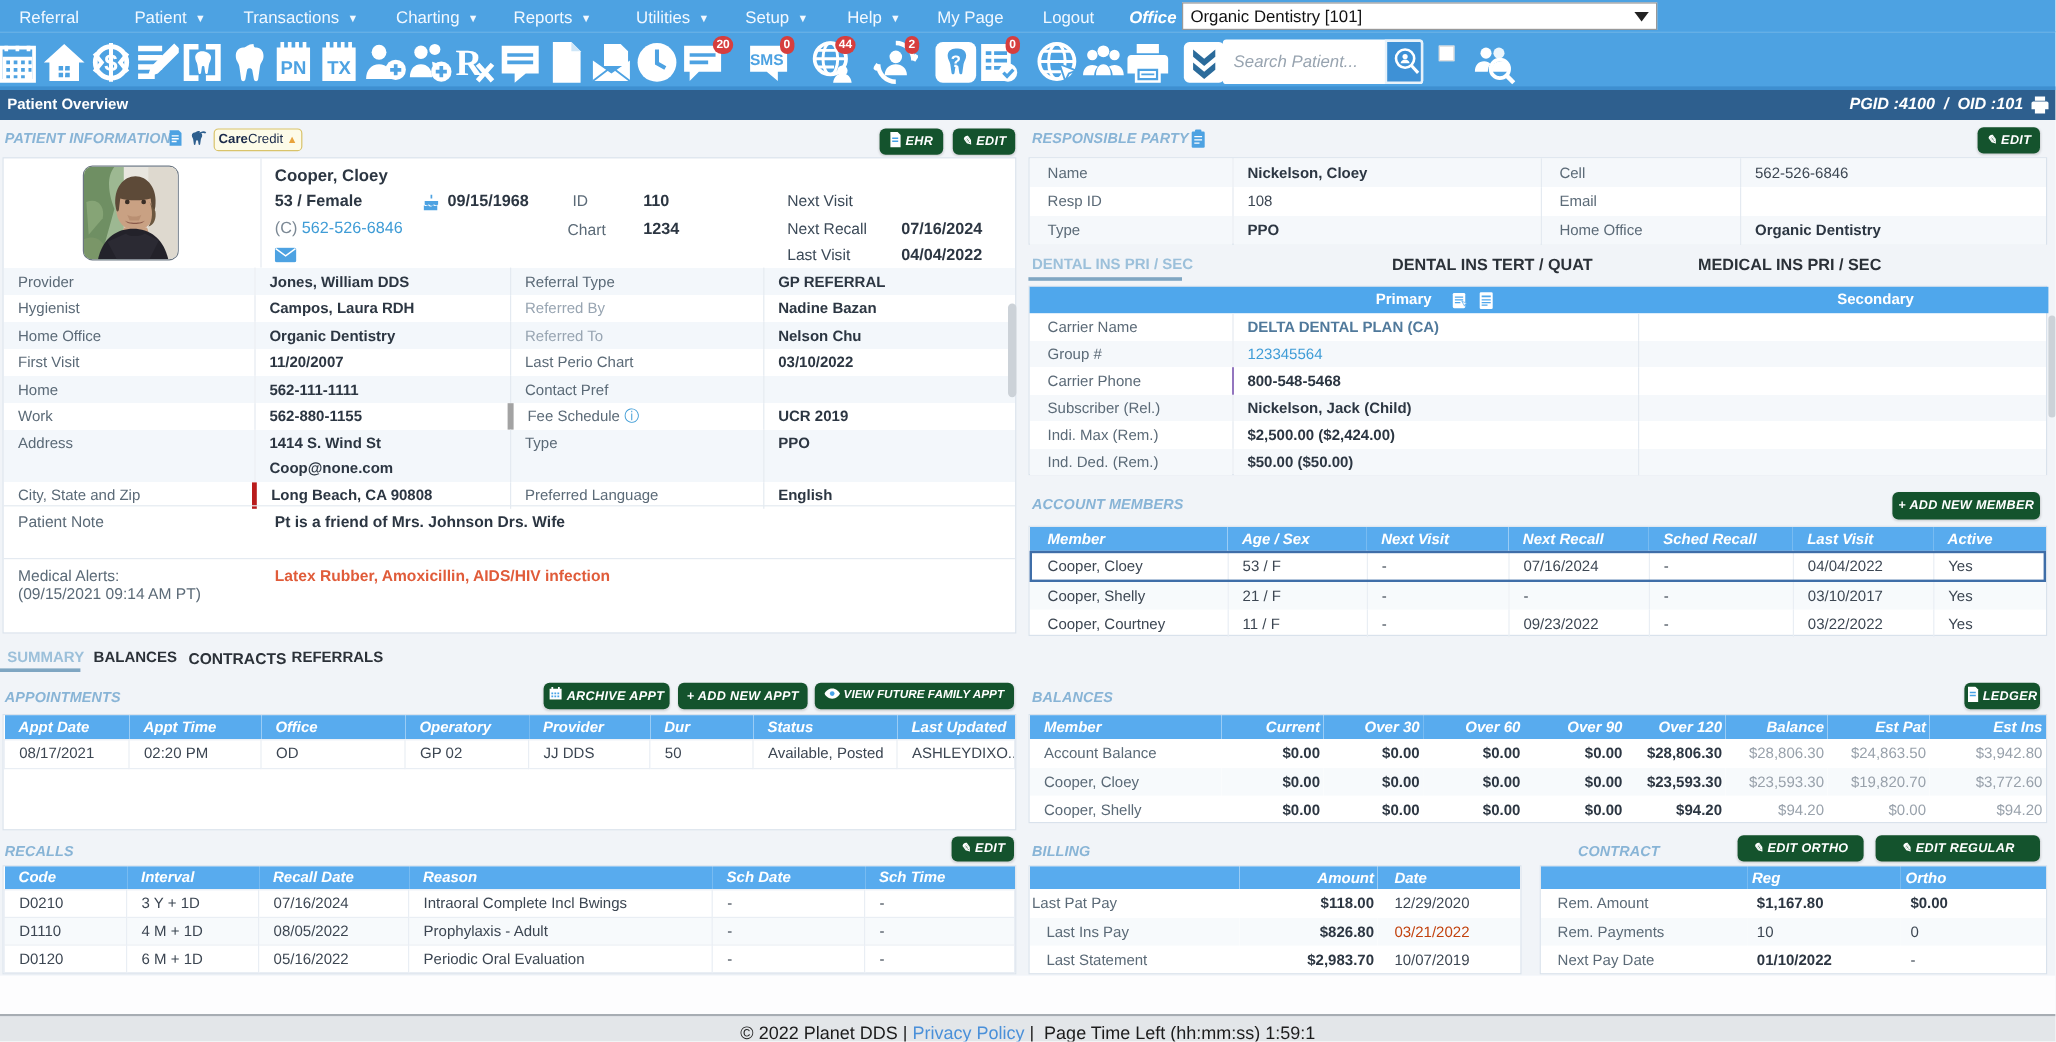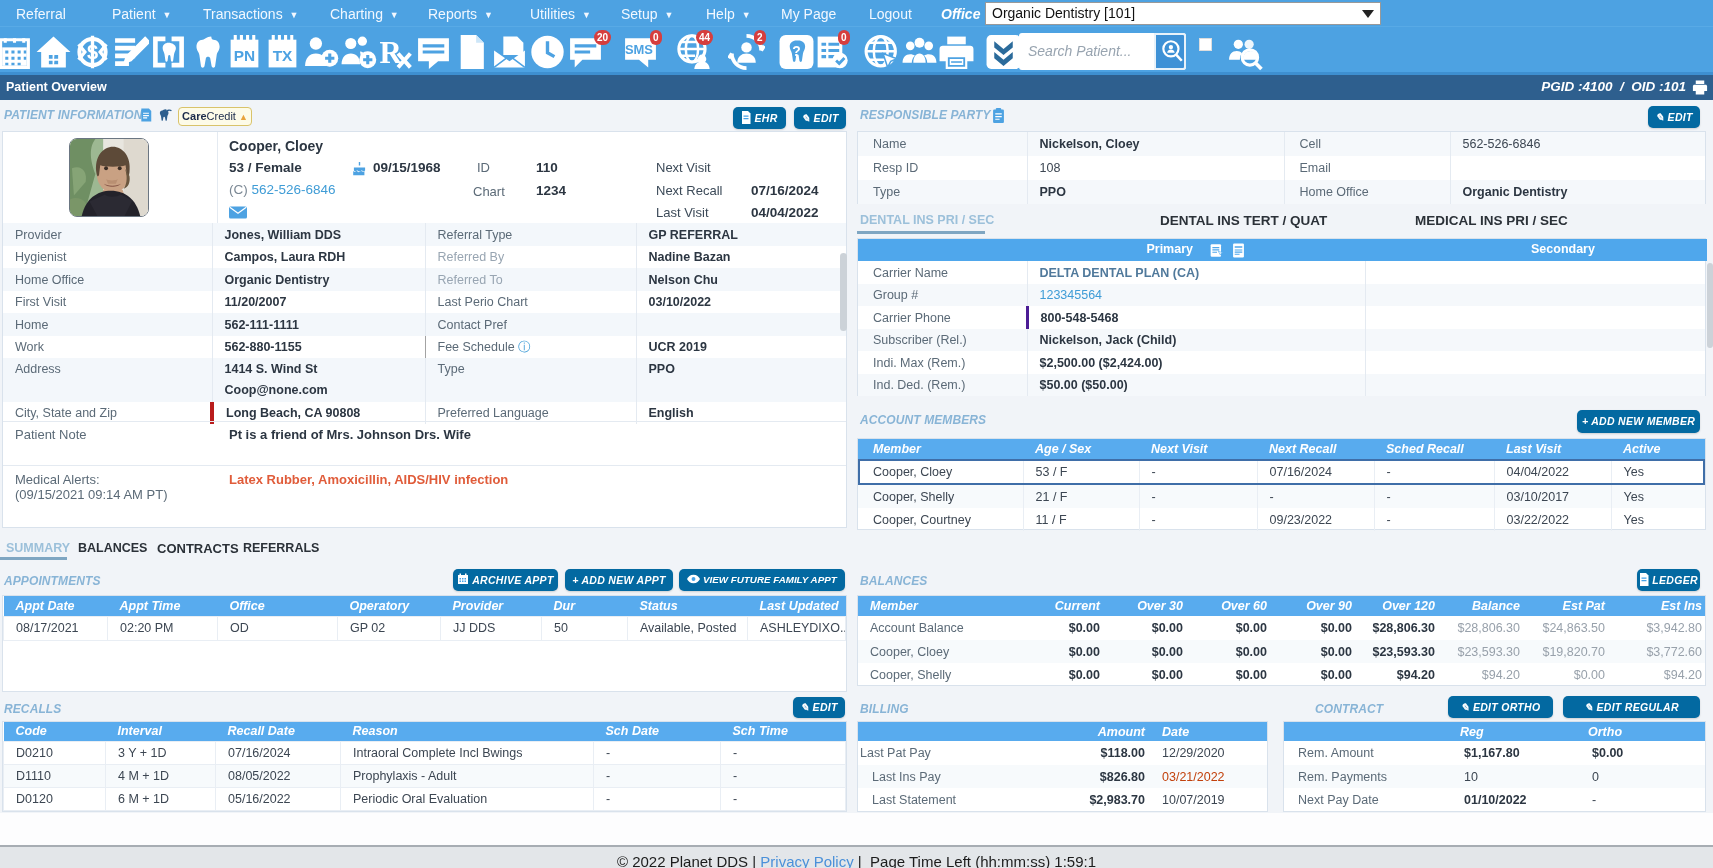--- a/index.html
+++ b/index.html
@@ -24,21 +24,21 @@
   .searchbtn { position:absolute; right:0; top:0; width:32px; height:37px; background:#3e91d6; border:2px solid #e8f2fa; border-radius:0 3px 3px 0; }
   .chk { position:absolute; left:1199px; top:11px; width:13px; height:13px; background:#fff; border:1px solid #ddd; }
 
   
   .ovbar { position:absolute; left:0; top:75px; width:1713px; height:25px; background:#2e5f8e; color:#fff; }
   .ovbar .t { position:absolute; left:6px; top:5px; font-size:12.5px; font-weight:bold; }
   .ovbar .r { position:absolute; right:24px; top:4px; font-size:13.5px; font-weight:bold; font-style:italic; }
 
   
   .seclbl { position:absolute; color:#88b4d6; font-weight:bold; font-style:italic; font-size:12px; letter-spacing:.1px; white-space:nowrap; }
-  .btn { position:absolute; background:#0369a1; border-radius:5px; color:#fff; font-weight:bold; font-style:italic; font-size:10.5px; text-align:center; letter-spacing:.3px; box-shadow:0 1px 2px rgba(0,0,0,.15); }
+  .btn { position:absolute; background:#14532d; border-radius:5px; color:#fff; font-weight:bold; font-style:italic; font-size:10.5px; text-align:center; letter-spacing:.3px; box-shadow:0 1px 2px rgba(0,0,0,.15); }
   .card { position:absolute; background:#fff; border:1px solid #d9e2ec; }
   table.grid { border-collapse:collapse; table-layout:fixed; width:100%; }
   table.grid td, table.grid th { font-size:12.5px; padding:0 0 0 12px; overflow:hidden; white-space:nowrap; }
   .lab { color:#5b6a77; }
   .val { color:#2c3642; font-weight:bold; }
   .th-row th { background:#58abee; color:#fff; font-weight:bold; font-style:italic; text-align:left; }
   .blue { color:#3f9cd6; }
   .grey { color:#98a1ab; }
   .r { text-align:right !important; padding-right:3px !important; }
 
@@ -350,21 +350,21 @@
           </tr>
       <tr style="height:23px;background:#f3f7fb;">
             <td class="lab">Home</td>
             <td class="val" style="border-left:1px solid #e4eaf1;">562-111-1111</td>
             <td class="lab" style="border-left:1px solid #e4eaf1;">Contact Pref</td>
             <td style="border-left:1px solid #e4eaf1;"></td>
           </tr>
       <tr style="height:22px;">
             <td class="lab">Work</td>
             <td class="val" style="border-left:1px solid #e4eaf1;">562-880-1155</td>
-            <td class="lab" style="border-left:1px solid #a3a3a3;">Fee Schedule <span style="color:#3f9cd6;">ⓘ</span></td>
+            <td class="lab" style="border-left:5px solid #a3a3a3;">Fee Schedule <span style="color:#3f9cd6;">ⓘ</span></td>
             <td class="val" style="border-left:1px solid #e4eaf1;">UCR 2019</td>
           </tr>
       <tr style="height:44px;background:#f3f7fb;">
             <td class="lab" style="vertical-align:top;padding-top:4px;">Address</td>
             <td class="val" style="line-height:21px;border-left:1px solid #e4eaf1;">1414 S. Wind St<br>Coop@none.com</td>
             <td class="lab" style="vertical-align:top;padding-top:4px;border-left:1px solid #e4eaf1;">Type</td>
             <td class="val" style="vertical-align:top;padding-top:4px;border-left:1px solid #e4eaf1;">PPO</td>
           </tr>
       <tr style="height:22px;">
             <td class="lab">City, State and Zip</td>
@@ -559,21 +559,21 @@
             <td style="color:#50799b;font-weight:bold;border-left:1px solid #e4eaf1;">DELTA DENTAL PLAN (CA)</td>
             <td style="border-left:1px solid #e4eaf1;"></td>
           </tr>
       <tr style="height:22px;background:#f5f8fb;">
             <td class="lab" style="padding-left:15px;">Group #</td>
             <td class="blue" style="border-left:1px solid #e4eaf1;">123345564</td>
             <td style="border-left:1px solid #e4eaf1;"></td>
           </tr>
       <tr style="height:23px;">
             <td class="lab" style="padding-left:15px;">Carrier Phone</td>
-            <td class="val" style="border-left:3px solid #4c1d95;">800-548-5468</td>
+            <td class="val" style="border-left:1px solid #4c1d95;">800-548-5468</td>
             <td style="border-left:1px solid #e4eaf1;"></td>
           </tr>
       <tr style="height:22px;background:#f5f8fb;">
             <td class="lab" style="padding-left:15px;">Subscriber (Rel.)</td>
             <td class="val" style="border-left:1px solid #e4eaf1;">Nickelson, Jack (Child)</td>
             <td style="border-left:1px solid #e4eaf1;"></td>
           </tr>
       <tr style="height:23px;">
             <td class="lab" style="padding-left:15px;">Indi. Max (Rem.)</td>
             <td class="val" style="border-left:1px solid #e4eaf1;">$2,500.00 ($2,424.00)</td>

